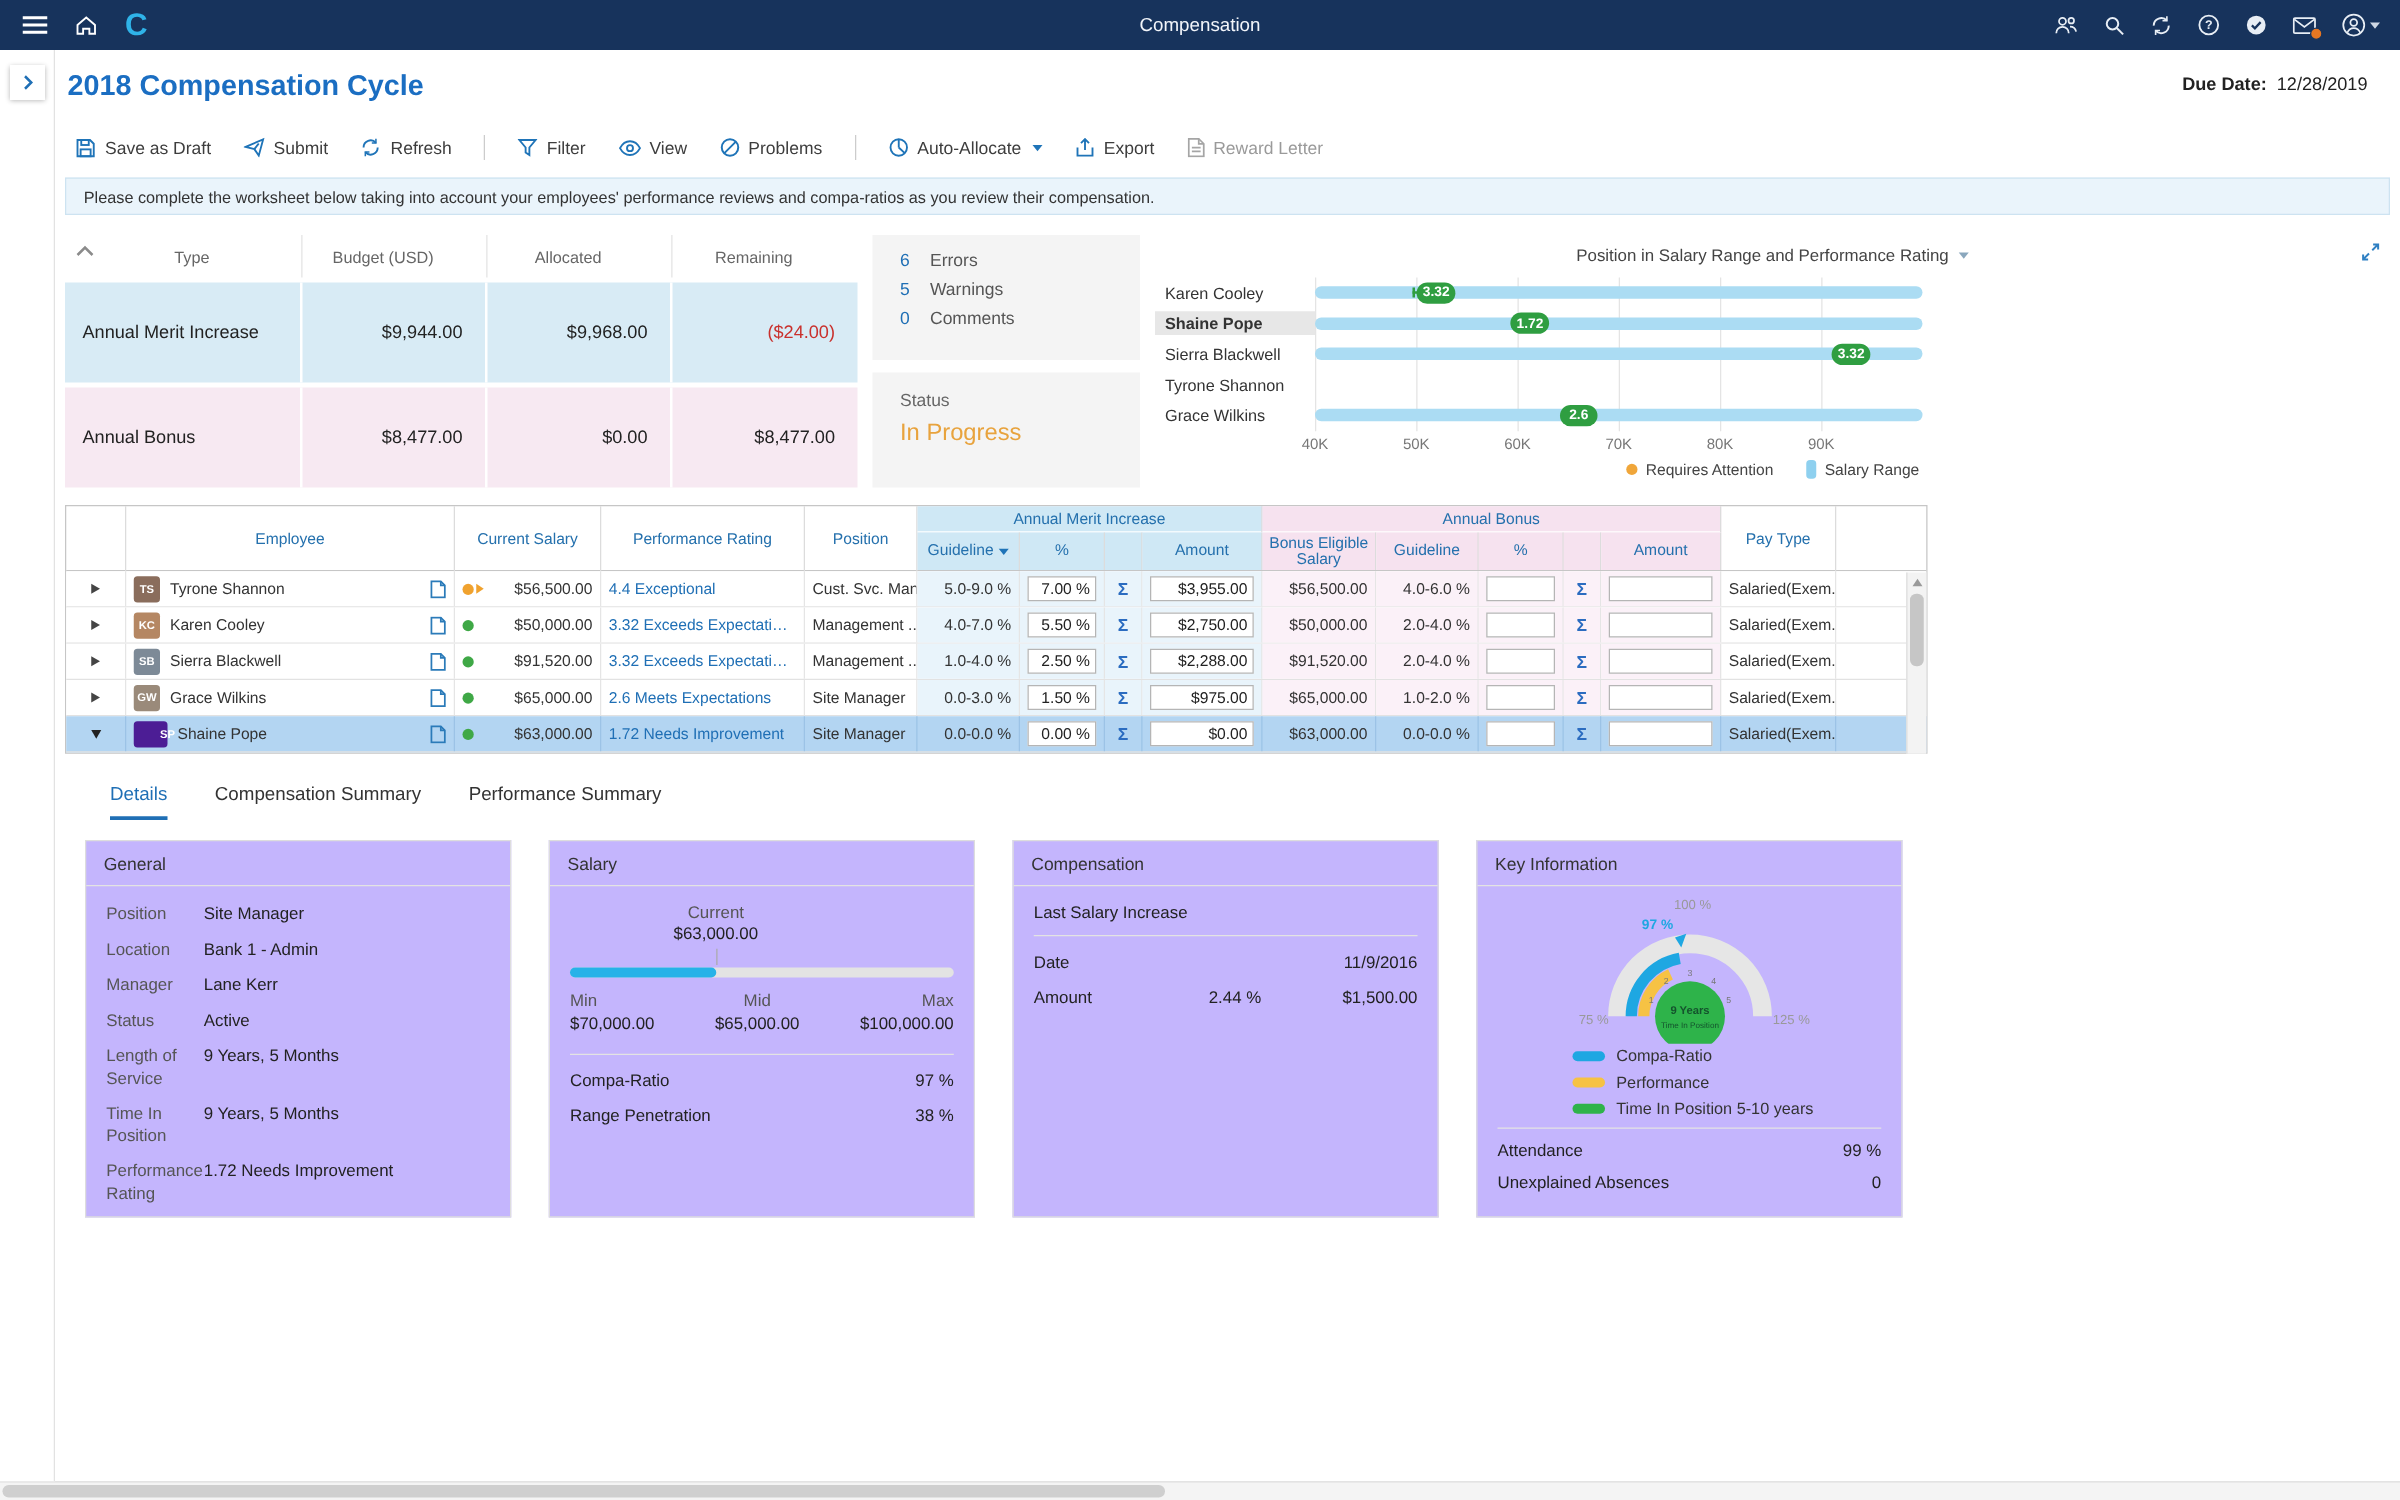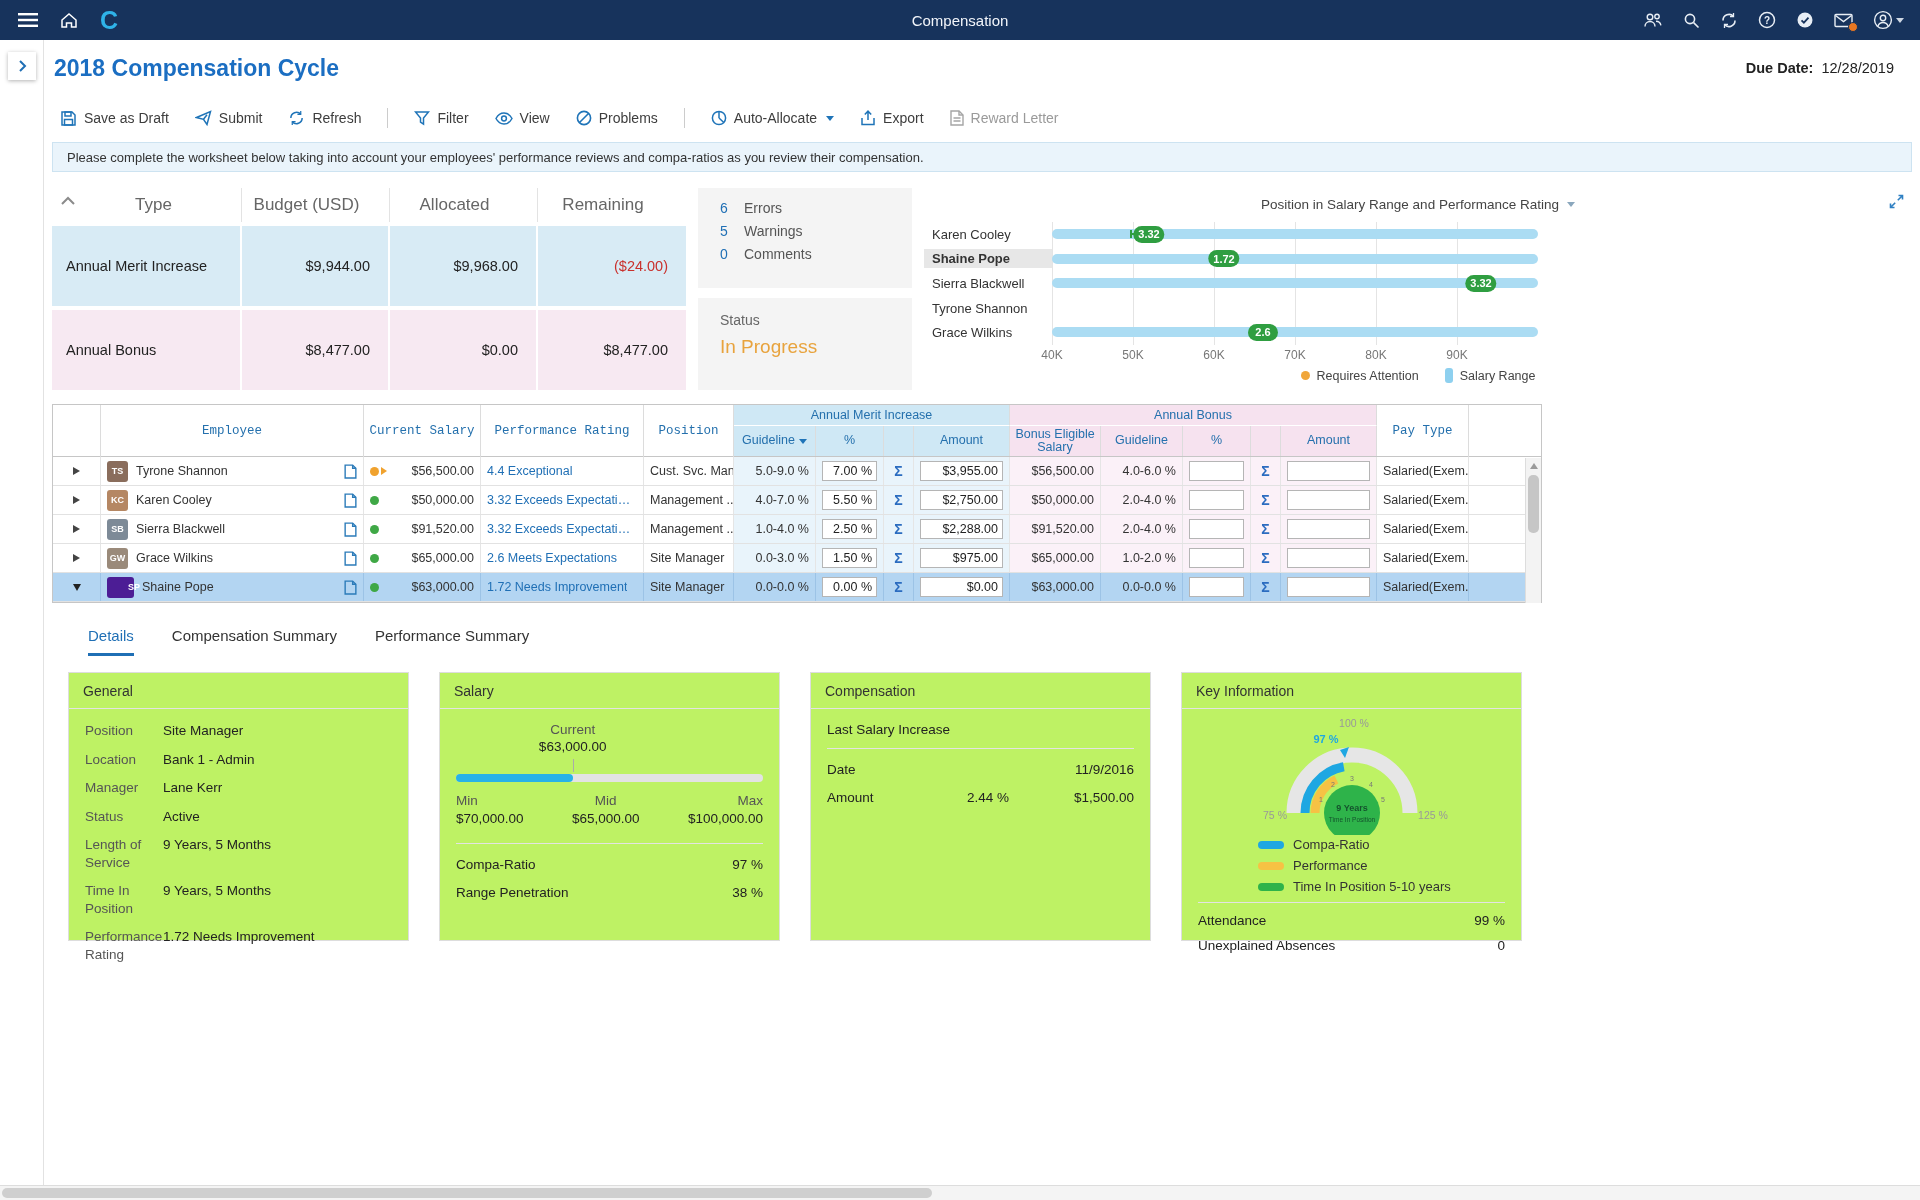--- a/index.html
+++ b/index.html
@@ -29,21 +29,21 @@
   .toolbar { height:44px; display:flex; align-items:center; gap:26px; padding-left:16px; font-size:14px; color:#3d3d3d; }
   .tbi { display:flex; align-items:center; gap:7px; cursor:pointer; white-space:nowrap; }
   .tbi.disabled { color:#9a9a9a; }
   .tb-sep { width:1px; height:20px; background:#ccc; }
   .caret-down-b { width:0; height:0; border-left:4px solid transparent; border-right:4px solid transparent; border-top:5px solid #1f74b8; margin-left:2px; }
   .banner { margin:2px 8px 0 8px; height:30px; background:#eaf4fb; border:1px solid #cde3f1; display:flex; align-items:center; padding:0 14px; font-size:13px; color:#333; }
 
   
   .budget-wrap { margin:16px 8px 0 8px; display:flex; gap:12px; height:202px; }
   .budget-table { width:634px; position:relative; }
-  .bt-h { display:flex; height:34px; align-items:flex-end; color:#666; font-size:17px; }
+  .bt-h { display:flex; height:34px; align-items:flex-end; color:#666; font-size:13px; }
   .bt-h > div { text-align:center; border-right:1px solid #e3e3e3; height:100%; display:flex; align-items:center; justify-content:center; }
   .bt-h > div:last-child { border-right:none; }
   .bt-row { display:flex; height:80px; margin-top:4px; font-size:14.5px; color:#222; }
   .bt-row > div { display:flex; align-items:center; border-right:2px solid #fff; }
   .bt-row > div:last-child { border-right:none; }
   .bt-blue { background:#d8ebf5; }
   .bt-pink { background:#f7e9f2; }
   .c-type { width:190px; padding-left:14px; }
   .c-num  { width:148px; justify-content:flex-end; padding-right:18px; }
   .neg { color:#c9302c; }
@@ -81,21 +81,21 @@
   .chart-axis { position:relative; height:20px; margin-left:128px; color:#777; font-size:12px; }
   .tick { position:absolute; top:3px; width:32px; text-align:center; }
   .chart-legend { display:flex; justify-content:center; gap:26px; align-items:center; height:22px; font-size:12.5px; color:#444; }
   .lg-dot { width:9px; height:9px; border-radius:50%; background:#f0a63a; margin-right:7px; }
   .lg-bar { width:8px; height:15px; border-radius:3px; background:#8ed0ef; margin-right:7px; }
   .lg-item { display:flex; align-items:center; }
 
   
   .grid { margin:14px 8px 0 8px; width:1490px; border:1px solid #c6c6c6; position:relative; font-size:12.5px; }
   .g-head { display:flex; height:52px; border-bottom:1px solid #c6c6c6; color:#2470ad; }
-  .hc { display:flex; align-items:center; justify-content:center; border-right:1px solid #dcdcdc; height:52px; text-align:center; line-height:1.15; cursor:pointer;font-family:Liberation Mono, monospace; }
+  .hc { display:flex; align-items:center; justify-content:center; border-right:1px solid #dcdcdc; height:52px; text-align:center; line-height:1.15; cursor:pointer; }
   .h-group-wrap { display:flex; flex-direction:column; }
   .h-group { height:22px; display:flex; align-items:center; justify-content:center; border-bottom:1px solid #fff; border-right:1px solid #dcdcdc; font-size:12.5px; }
   .h-sub { display:flex; height:30px; }
   .shc { display:flex; align-items:center; justify-content:center; border-right:1px solid #dcdcdc; height:30px; text-align:center; line-height:1.05; cursor:pointer; }
   .mer { background:#cfe8f5; }
   .bon { background:#f6e2ef; }
   .w-exp{width:48px;} .w-emp{width:263px;} .w-sal{width:117px;} .w-perf{width:163px;} .w-pos{width:90px;}
   .w-mg{width:82px;} .w-mp{width:68px;} .w-ms{width:30px;} .w-ma{width:96px;}
   .w-bes{width:91px;} .w-bg{width:82px;} .w-bp{width:68px;} .w-bs{width:30px;} .w-ba{width:96px;}
   .w-pay{width:92px;} .w-fill{flex:1; border-right:none !important;}
@@ -125,21 +125,21 @@
   .vs-up { position:absolute; top:5px; left:4px; width:0; height:0; border-left:4px solid transparent; border-right:4px solid transparent; border-bottom:6px solid #9a9a9a; }
   .vthumb { position:absolute; top:17px; left:2px; width:11px; height:58px; background:#c6c6c6; border-radius:5px; }
 
   
   .tabs { display:flex; gap:38px; margin:24px 0 0 44px; font-size:15px; color:#333; }
   .tab { padding-bottom:9px; cursor:pointer; }
   .tab.active { color:#1f6fb5; border-bottom:3px solid #1f6fb5; }
 
   
   .cards { margin:16px 0 0 24px; display:flex; gap:30px; }
-  .card { width:341px; height:269px; border:1px solid #ddd; background:#bef264; }
+  .card { width:341px; height:302px; border:1px solid #ddd; background:#c4b5fd; }
   .card-title { padding:10px 14px 9px; font-size:14px; color:#333; border-bottom:1px solid #e3e3e3; }
   .card-body { padding:13px 16px; font-size:13.5px; color:#222; }
   .gk-row { display:flex; margin-bottom:11px; line-height:1.3; }
   .gk-l { width:78px; flex:none; color:#555; }
   .gk-v { flex:1; color:#222; }
   .cur-wrap { position:relative; height:52px; }
   .cur-block { position:absolute; left:38%; transform:translateX(-50%); text-align:center; white-space:nowrap; }
   .cur-lab { color:#555; margin-bottom:2px; }
   .cur-tick { position:absolute; left:38%; top:37px; width:1px; height:13px; background:#aaa; }
   .sbar { position:relative; height:8px; background:#e3e3e3; border-radius:4px; }

